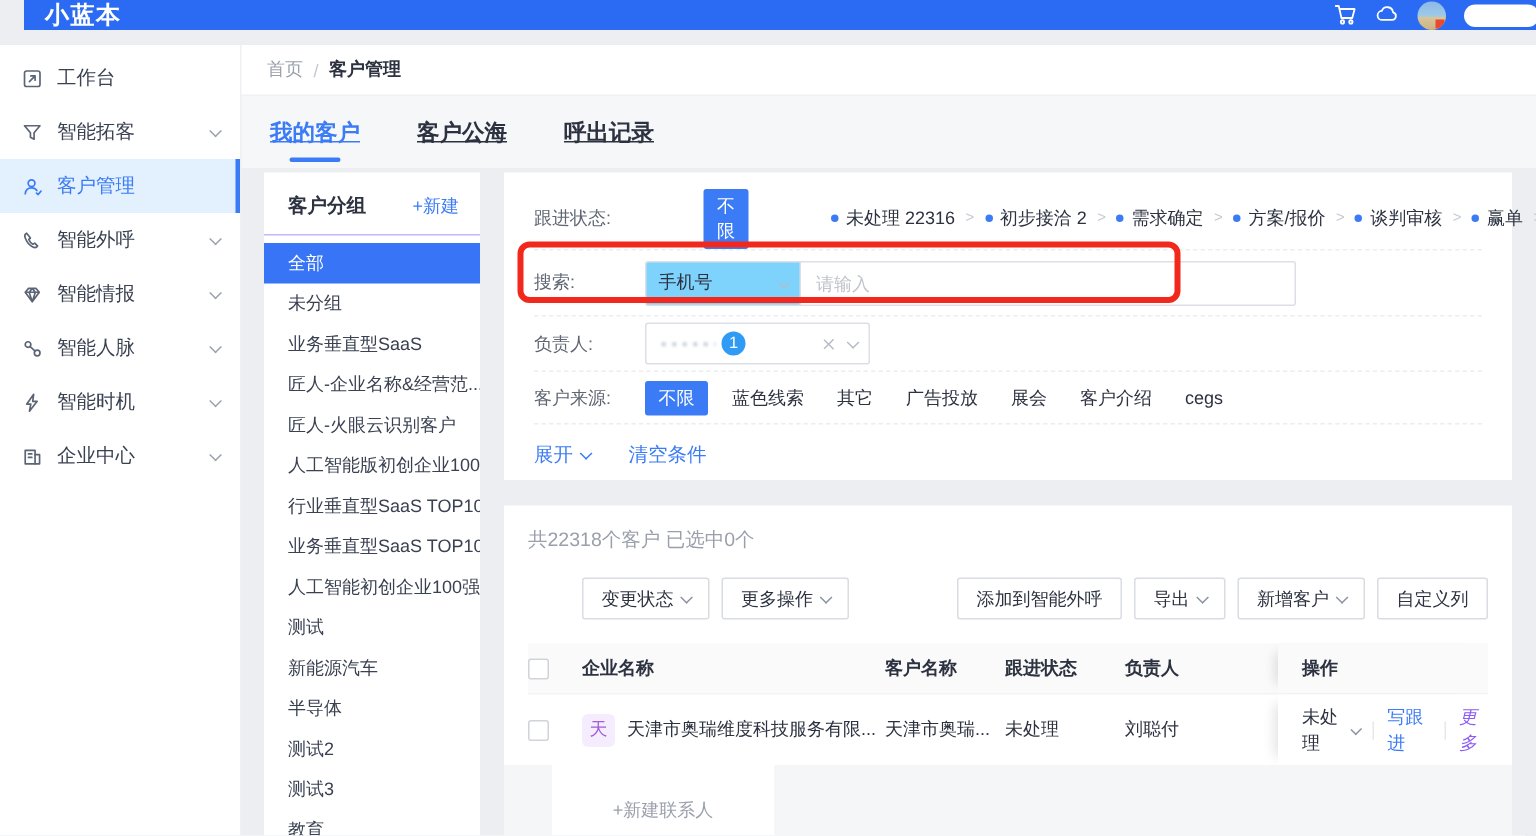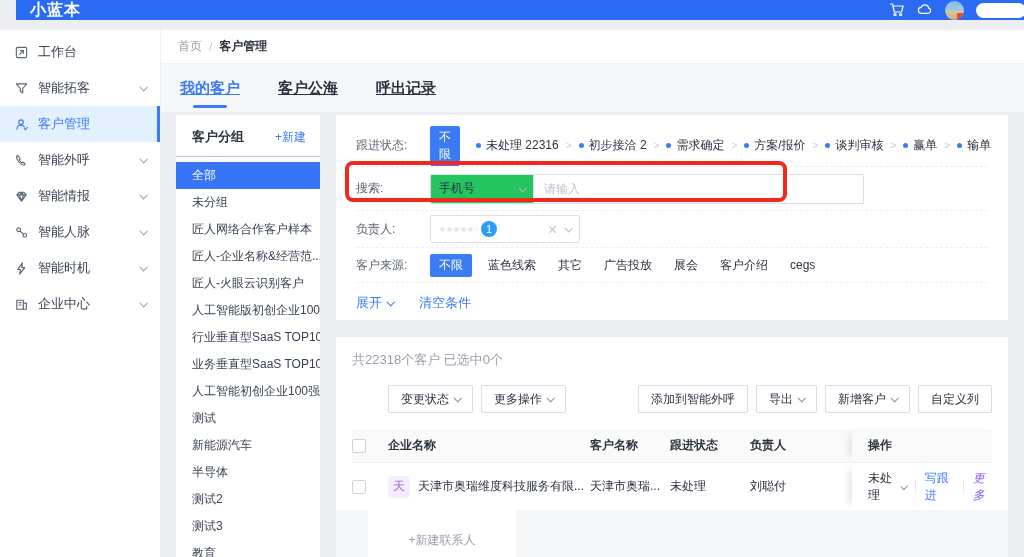--- a/index.html
+++ b/index.html
@@ -53,21 +53,21 @@
   .filter-panel { position:absolute; left:176px; top:85px; width:672px; height:205px; background:#fff; padding:10px 20px 0 20px; }
   .f-row { display:flex; align-items:center; border-bottom:1px dashed #ebedf0; position:relative; }
   .f-row:last-child { border-bottom:none; }
   .f-label { width:74px; flex:none; font-size:12px; color:#5f6672; }
   .chip { background:#3b7cf6; color:#fff; font-size:12px; padding:3px 9px; border-radius:2px; margin-right:16px; cursor:pointer; }
   .stage-list { display:flex; align-items:center; flex-wrap:nowrap; }
   .stage { display:flex; align-items:center; font-size:12px; color:#2c3240; cursor:pointer; white-space:nowrap; }
   .stage .dot { width:5px; height:5px; border-radius:50%; background:#3b7cf6; margin-right:5px; }
   .stage-sep { color:#c6cbd3; font-size:10px; margin:0 7px; }
 
-  .search-select { height:30px; width:104px; border:1px solid #dcdfe6; border-radius:2px 0 0 2px; display:flex; align-items:center; justify-content:space-between; padding:0 8px; font-size:12px; color:#2c3240; background:#22c55e; cursor:pointer; }
+  .search-select { height:30px; width:104px; border:1px solid #dcdfe6; border-radius:2px 0 0 2px; display:flex; align-items:center; justify-content:space-between; padding:0 8px; font-size:12px; color:#2c3240; background:#7dd3fc; cursor:pointer; }
   .search-select .chev { color:#b6bcc6; }
   .search-input { height:30px; width:330px; border:1px solid #dcdfe6; border-left:none; border-radius:0 2px 2px 0; padding:0 10px; font-size:12px; color:#2c3240; outline:none; }
   .search-input::placeholder { color:#c0c4cc; }
   .annotation-box { position:absolute; left:-11px; top:-6px; width:442px; height:41px; border:4px solid #f2281c; border-radius:8px; pointer-events:none; z-index:10; }
 
   .owner-select { height:28px; width:150px; border:1px solid #dcdfe6; border-radius:2px; display:flex; align-items:center; padding:0 8px; background:#fff; cursor:pointer; }
   .blurred-name { width:38px; height:9px; background:radial-gradient(circle, #b9c2cf 1.1px, transparent 1.6px); background-size:7px 9px; filter:blur(1.2px); margin-right:4px; }
   .count-badge { min-width:16px; height:16px; border-radius:8px; background:#2f9bf4; color:#fff; font-size:11px; display:flex; align-items:center; justify-content:center; padding:0 4px; }
   .owner-icons { margin-left:auto; display:flex; align-items:center; gap:8px; color:#b6bcc6; }
   .x-icon { position:relative; width:9px; height:9px; display:inline-block; }
@@ -216,39 +216,39 @@
     </div>
 
     <div class="groups-panel">
       <div class="groups-head">
         <span class="groups-title">客户分组</span>
         <span class="groups-new">+新建</span>
       </div>
       <div class="group-list">
           <div class="group-item selected">全部</div>
           <div class="group-item">未分组</div>
-          <div class="group-item">匠人网络合作客户样本</div>
+          <div class="group-item">业务垂直型SaaS</div>
           <div class="group-item">匠人-企业名称&amp;经营范...</div>
           <div class="group-item">匠人-火眼云识别客户</div>
           <div class="group-item">人工智能版初创企业100...</div>
           <div class="group-item">行业垂直型SaaS TOP10</div>
           <div class="group-item">业务垂直型SaaS TOP10</div>
           <div class="group-item">人工智能初创企业100强</div>
           <div class="group-item">测试</div>
           <div class="group-item">新能源汽车</div>
           <div class="group-item">半导体</div>
           <div class="group-item">测试2</div>
           <div class="group-item">测试3</div>
           <div class="group-item">教育</div>
         </div>
     </div>
 
     <div class="filter-panel">
 
-      <div class="f-row" style="height:42px;">
+      <div class="f-row" style="height:42px;gap:39px;">
         <span class="f-label">跟进状态:</span>
         <span class="chip">不限</span>
         <span class="stage-list">
             <span class="stage">
               <span class="dot"></span>
               <span>未处理 22316</span>
             </span>
             <span class="stage-sep">&gt;</span>
             <span class="stage">
               <span class="dot"></span>

